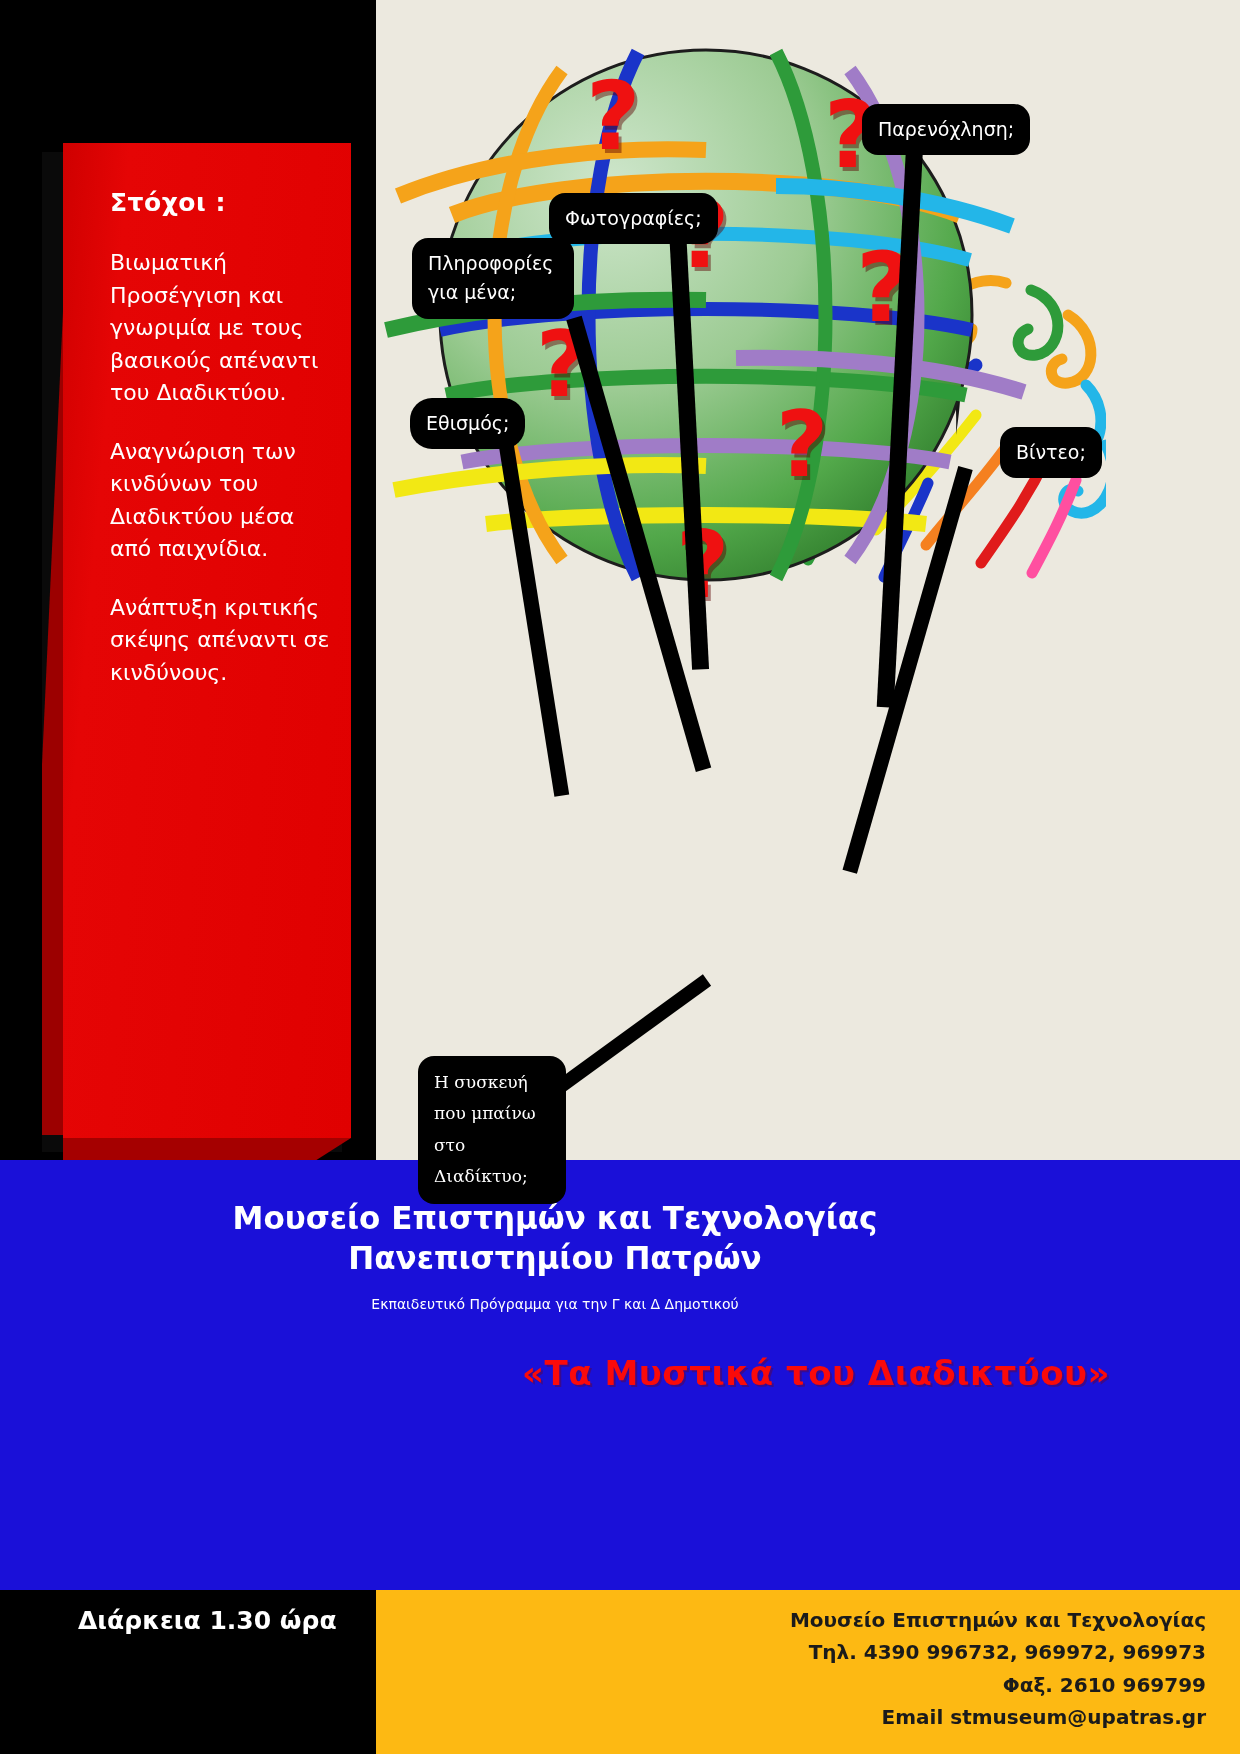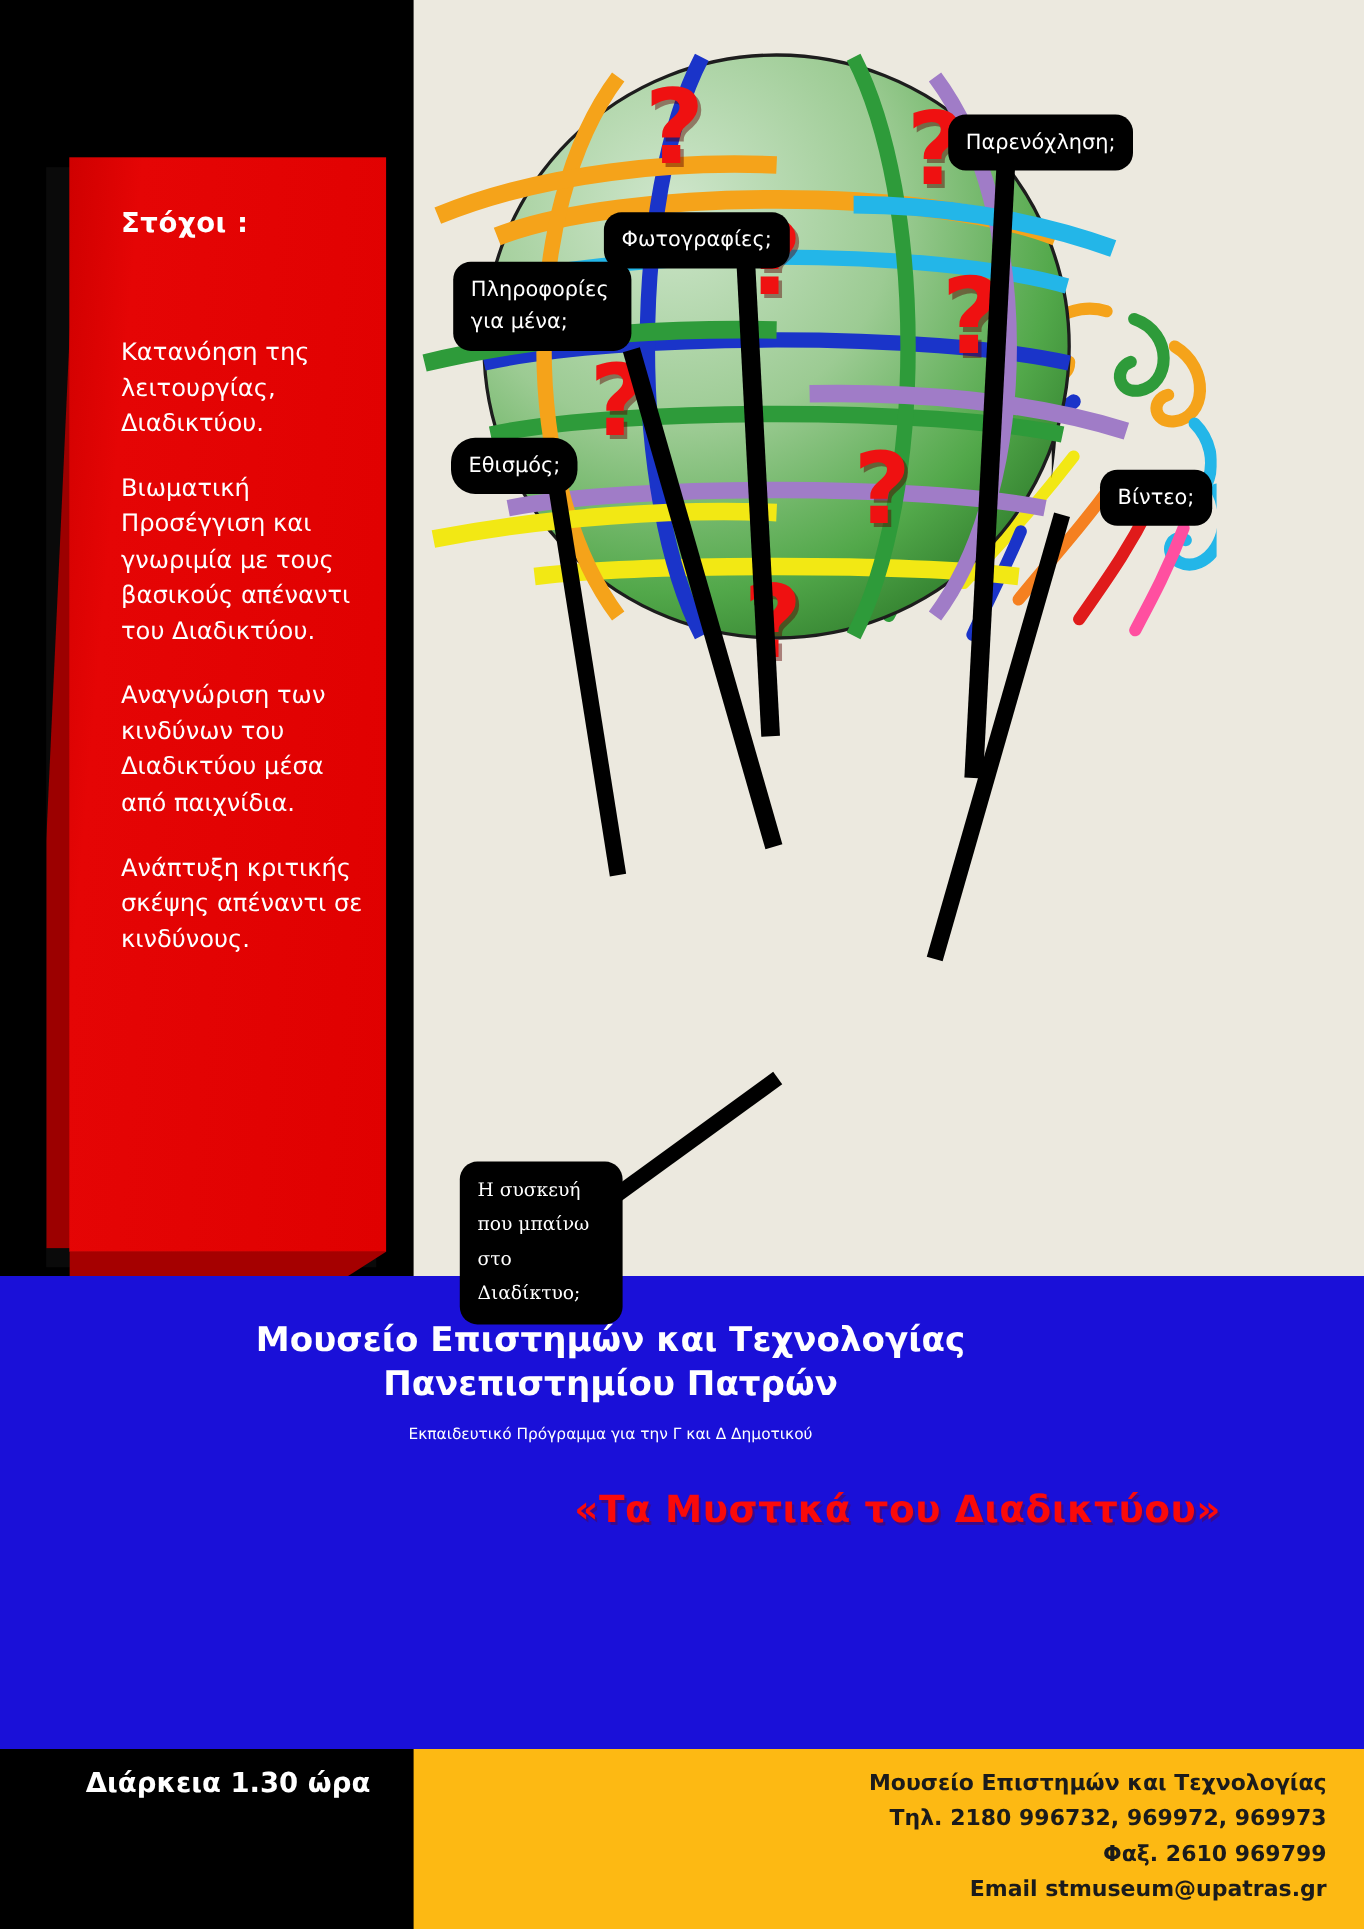--- a/index.html
+++ b/index.html
@@ -17,21 +17,21 @@
   .red-shadow{position:absolute;left:42px;top:152px;width:300px;height:1000px;
               background:#0a0a0a;}
   .red-bevel{position:absolute;left:42px;top:160px;width:28px;height:975px;
              background:#9c0000;
              clip-path:polygon(0 62%,100% 0,100% 100%,0 100%);}
   .red-box-face{position:absolute;left:63px;top:143px;width:288px;height:995px;
                 background:linear-gradient(95deg,#cf0000 0%,#e50505 18%,#e00000 100%);}
   .red-bottom{position:absolute;left:63px;top:1138px;width:288px;height:22px;
               background:#a50000;clip-path:polygon(0 0,100% 0,88% 100%,0 100%);}
   .red-content{position:absolute;left:110px;top:188px;width:220px;color:#fff;}
-  .red-title{font-size:25px;font-weight:bold;letter-spacing:.5px;margin-bottom:88px;}
+  .red-title{font-size:25px;font-weight:bold;letter-spacing:.5px;margin-bottom:30px;}
   .red-para{font-size:22px;line-height:1.48;margin-bottom:26px;}
 
   
   .globe-wrap{position:absolute;left:30px;top:430px;width:660px;height:620px;}
   .globe-svg{position:absolute;left:0;top:0;}
 
   
   .burst{position:absolute;left:300px;top:255px;width:430px;height:330px;}
 
   
@@ -179,37 +179,36 @@
     <span>Η συσκευή που μπαίνω  στο Διαδίκτυο;</span>
   </div>
 
   <div class="red-shadow"></div>
   <div class="red-bevel"></div>
   <div class="red-box-face"></div>
   <div class="red-bottom"></div>
 
   <div class="red-content">
     <div class="red-title">Στόχοι :</div>
-    <div class="red-para">Κατανόηση της λειτουργίας, Διαδικτύου.</div>
     <div class="red-para">Βιωματική Προσέγγιση και γνωριμία με τους βασικούς απέναντι του Διαδικτύου.</div>
     <div class="red-para">Αναγνώριση των  κινδύνων του Διαδικτύου μέσα από παιχνίδια.</div>
     <div class="red-para">Ανάπτυξη κριτικής σκέψης απέναντι σε κινδύνους.</div>
   </div>
 
   <div class="blue-band"></div>
   <div class="bb-title">
     <div>Μουσείο  Επιστημών και Τεχνολογίας</div>
     <div>Πανεπιστημίου Πατρών</div>
   </div>
   <div class="bb-sub">Εκπαιδευτικό Πρόγραμμα για την Γ και Δ Δημοτικού</div>
   <div class="bb-main">«Τα Μυστικά του Διαδικτύου»</div>
 
   <div class="black-strip"></div>
   <div class="yellow-box"></div>
   <div class="duration">Διάρκεια  1.30 ώρα</div>
   <div class="contact">
     <div>Μουσείο Επιστημών και Τεχνολογίας</div>
-    <div>Τηλ. 2180 996732, 969972, 969973</div>
+    <div>Τηλ. 4390 996732, 969972, 969973</div>
     <div>Φαξ. 2610 969799</div>
     <div>Email stmuseum@upatras.gr</div>
   </div>
 
 </div>
 
 </body></html>

